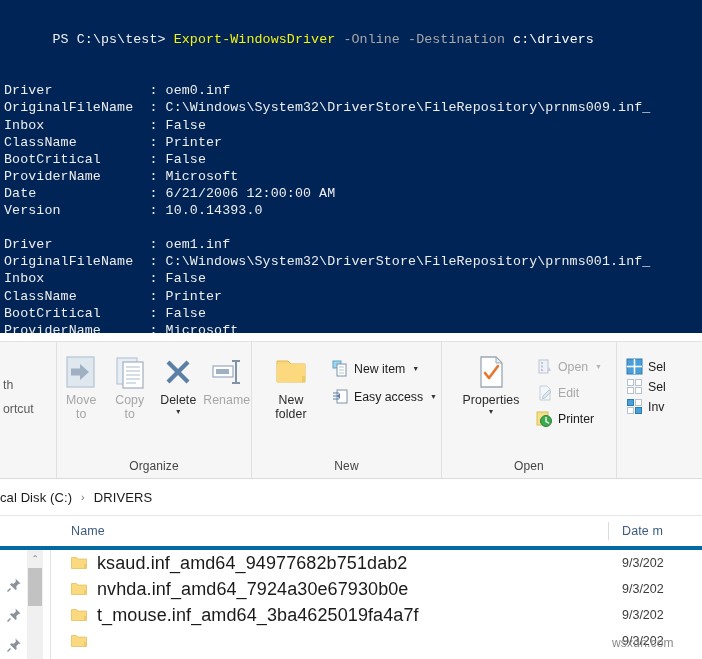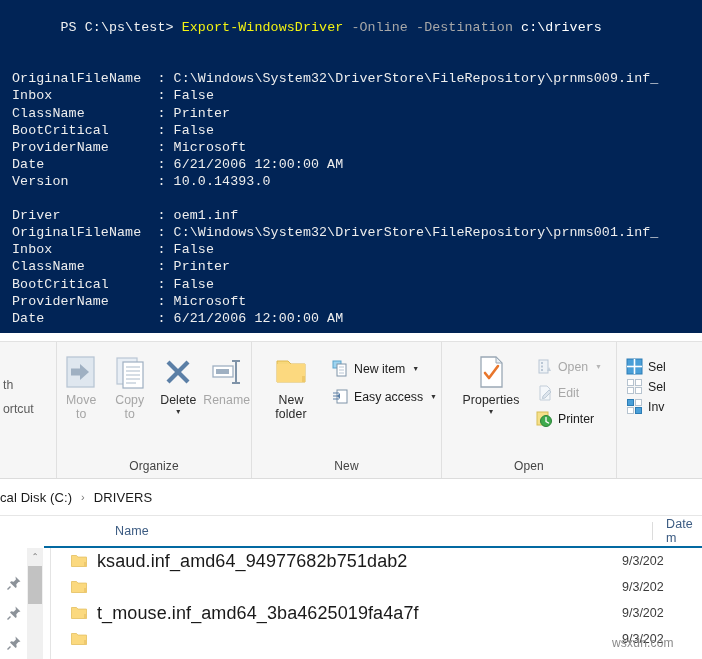--- a/index.html
+++ b/index.html
@@ -30,21 +30,21 @@
     line-height: 17.1px;
     white-space: pre;
     color: #f2f2f2;
     letter-spacing: 0.1px;
   }
   .term-prompt { color: #f2f2f2; }
   .tok-cmd    { color: #f3f312; }
   .tok-param  { color: #a8a8a8; }
   .tok-val    { color: #ffffff; }
   .term-blank { height: 17.1px; }
-  #term-inner { padding: 2px 0 0 12px; }
+  #term-inner { padding: 2px 0 0 4px; margin-top: 12px; }
   .prop-key   { color: #eeeeee; }
   .prop-sep   { color: #eeeeee; }
   .prop-val   { color: #eeeeee; }
 
   
   #explorer {
     position: absolute;
     left: 0; top: 333px;
     width: 702px;
     height: 326px;
@@ -184,23 +184,22 @@
     font-size: 11px;
     padding: 0 9px;
   }
 
   
   #colheaders {
     height: 30px;
     background: #ffffff;
     display: flex;
     align-items: center;
-    border-bottom: 2px solid #0369a1;
+    border-bottom: 4px solid #0369a1;
     position: relative;
-    margin-left: 44px;
   }
   .colhead {
     font-size: 12.5px;
     color: #3b5b82;
     letter-spacing: .1px;
     cursor: default;
   }
   #colhead-name { position: absolute; left: 71px; }
   #colhead-date { position: absolute; left: 622px; }
   #colhead-divider {
@@ -305,20 +304,21 @@
 </head>
 <body>
 
 <div id="terminal">
   <div id="term-inner">
     <div class="term-line">
       <span class="term-prompt">PS C:\ps\test&gt;</span><span> </span><span class="tok-cmd">Export-WindowsDriver</span><span> </span><span class="tok-param">-Online</span><span> </span><span class="tok-param">-Destination</span><span> </span><span class="tok-val">c:\drivers</span>
     </div>
     <div class="term-blank"></div>
     <div id="term-output">
+        <div class="term-line"><span class="prop-key">Driver            </span><span class="prop-sep">: </span><span class="prop-val">oem0.inf</span></div>
         <div class="term-line"><span class="prop-key">OriginalFileName  </span><span class="prop-sep">: </span><span class="prop-val">C:\Windows\System32\DriverStore\FileRepository\prnms009.inf_</span></div>
         <div class="term-line"><span class="prop-key">Inbox             </span><span class="prop-sep">: </span><span class="prop-val">False</span></div>
         <div class="term-line"><span class="prop-key">ClassName         </span><span class="prop-sep">: </span><span class="prop-val">Printer</span></div>
         <div class="term-line"><span class="prop-key">BootCritical      </span><span class="prop-sep">: </span><span class="prop-val">False</span></div>
         <div class="term-line"><span class="prop-key">ProviderName      </span><span class="prop-sep">: </span><span class="prop-val">Microsoft</span></div>
         <div class="term-line"><span class="prop-key">Date              </span><span class="prop-sep">: </span><span class="prop-val">6/21/2006 12:00:00 AM</span></div>
         <div class="term-line"><span class="prop-key">Version           </span><span class="prop-sep">: </span><span class="prop-val">10.0.14393.0</span></div>
         <div class="term-blank"></div>
         <div class="term-line"><span class="prop-key">Driver            </span><span class="prop-sep">: </span><span class="prop-val">oem1.inf</span></div>
         <div class="term-line"><span class="prop-key">OriginalFileName  </span><span class="prop-sep">: </span><span class="prop-val">C:\Windows\System32\DriverStore\FileRepository\prnms001.inf_</span></div>
@@ -610,20 +610,21 @@
               <path d="M13 8 h2.5 v4.5 h-2.5 z" fill="#eec96f"></path>
             </svg></span>
           <span class="file-name">ksaud.inf_amd64_94977682b751dab2</span>
           <span class="file-date">9/3/202</span>
         </div>
         <div class="filerow">
           <span class="folder-ico"><svg width="16" height="14" viewBox="0 0 16 14">
               <path d="M0.5 1.5 h5 l1.4 1.6 h8.6 v9.4 h-15 z" fill="#fbd97f" stroke="#e6c469" stroke-width="0.9"></path>
               <path d="M13 8 h2.5 v4.5 h-2.5 z" fill="#eec96f"></path>
             </svg></span>
+          <span class="file-name">nvhda.inf_amd64_7924a30e67930b0e</span>
           <span class="file-date">9/3/202</span>
         </div>
         <div class="filerow">
           <span class="folder-ico"><svg width="16" height="14" viewBox="0 0 16 14">
               <path d="M0.5 1.5 h5 l1.4 1.6 h8.6 v9.4 h-15 z" fill="#fbd97f" stroke="#e6c469" stroke-width="0.9"></path>
               <path d="M13 8 h2.5 v4.5 h-2.5 z" fill="#eec96f"></path>
             </svg></span>
           <span class="file-name">t_mouse.inf_amd64_3ba4625019fa4a7f</span>
           <span class="file-date">9/3/202</span>
         </div>

